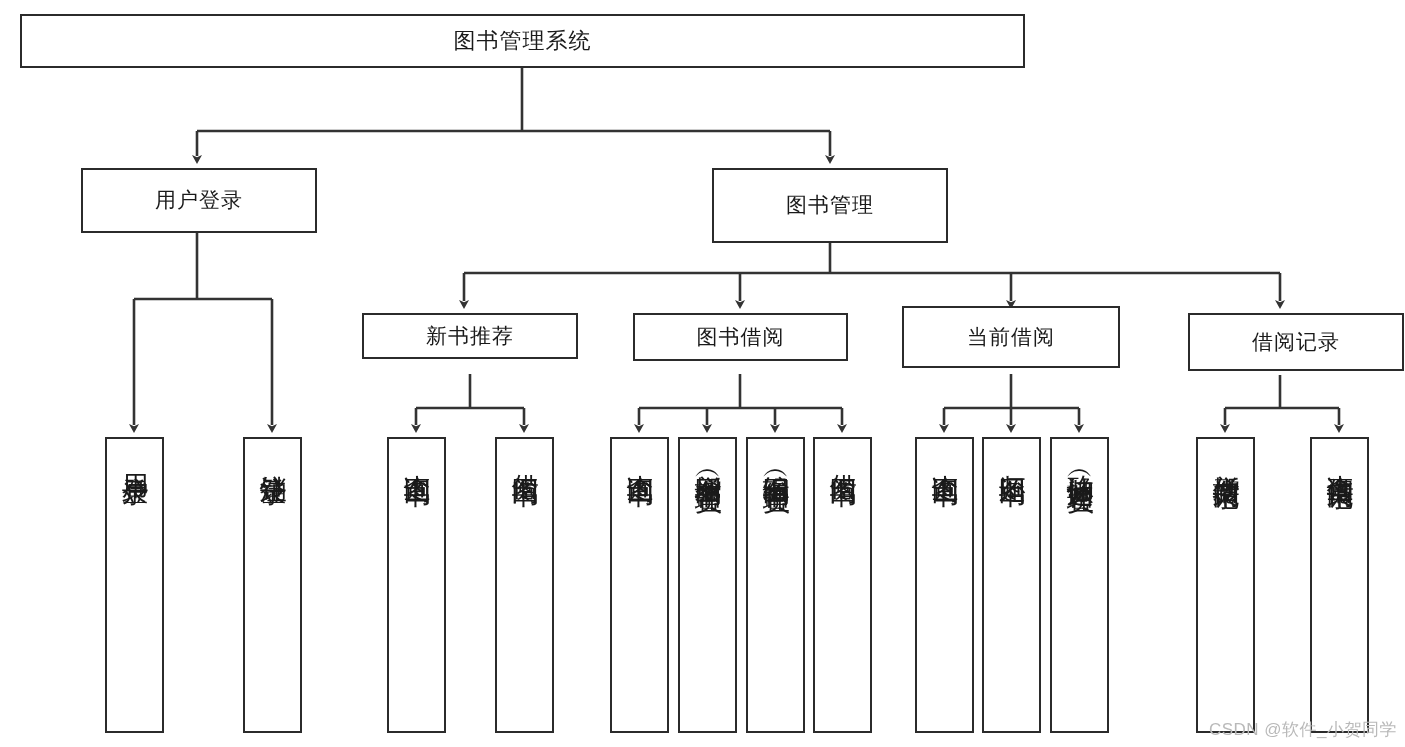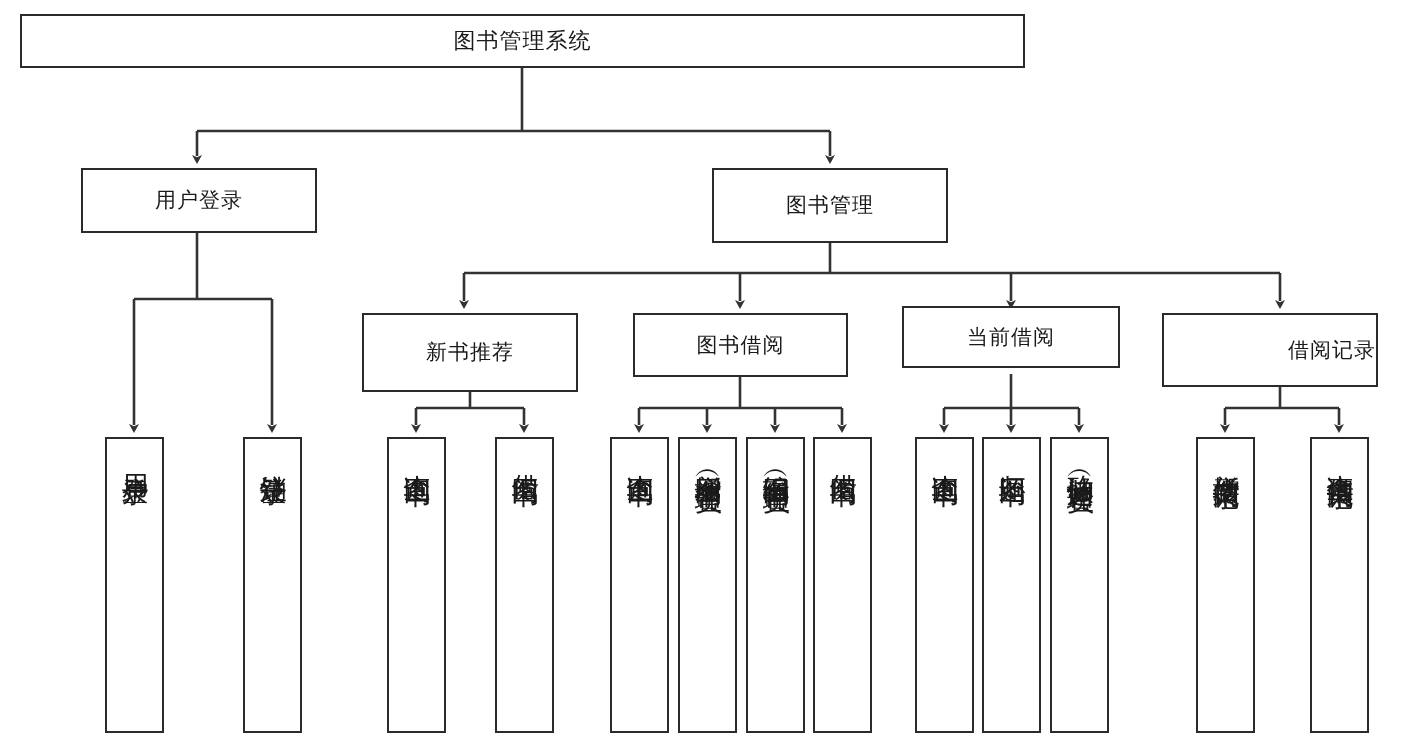--- a/index.html
+++ b/index.html
@@ -131,30 +131,30 @@
     <span class="lbl">图书管理系统</span>
   </div>
 
   <div class="node h" style="left:81px; top:168px; width:236px; height:65px;">
     <span class="lbl">用户登录</span>
   </div>
   <div class="node h" style="left:712px; top:168px; width:236px; height:75px;">
     <span class="lbl">图书管理</span>
   </div>
 
-  <div class="node h" style="left:362px; top:313px; width:216px; height:79px;">
+  <div class="node h" style="left:362px; top:313px; width:216px; height:46px;">
     <span class="lbl">新书推荐</span>
   </div>
-  <div class="node h" style="left:633px; top:313px; width:215px; height:64px;">
+  <div class="node h" style="left:633px; top:313px; width:215px; height:48px;">
     <span class="lbl">图书借阅</span>
   </div>
   <div class="node h" style="left:902px; top:306px; width:218px; height:62px;">
     <span class="lbl">当前借阅</span>
   </div>
-  <div class="node h" style="left:1162px; top:313px; width:216px; height:74px;justify-content:flex-end;">
+  <div class="node h" style="left:1188px; top:313px; width:216px; height:58px;">
     <span class="lbl">借阅记录</span>
   </div>
 
   <div class="node v" style="left:105px; top:437px; width:59px; height:296px;">
     <span class="lbl">用户登录</span>
   </div>
   <div class="node v" style="left:243px; top:437px; width:59px; height:296px;">
     <span class="lbl">注销登录</span>
   </div>
 
@@ -188,14 +188,15 @@
     <span class="lbl">确认归还（管理员）</span>
   </div>
 
   <div class="node v" style="left:1196px; top:437px; width:59px; height:296px;">
     <span class="lbl">新增借阅记录</span>
   </div>
   <div class="node v" style="left:1310px; top:437px; width:59px; height:296px;">
     <span class="lbl">查询借阅记录</span>
   </div>
 
+  <div id="watermark">CSDN @软件_小贺同学</div>
 
 </div>
 
 </body></html>

